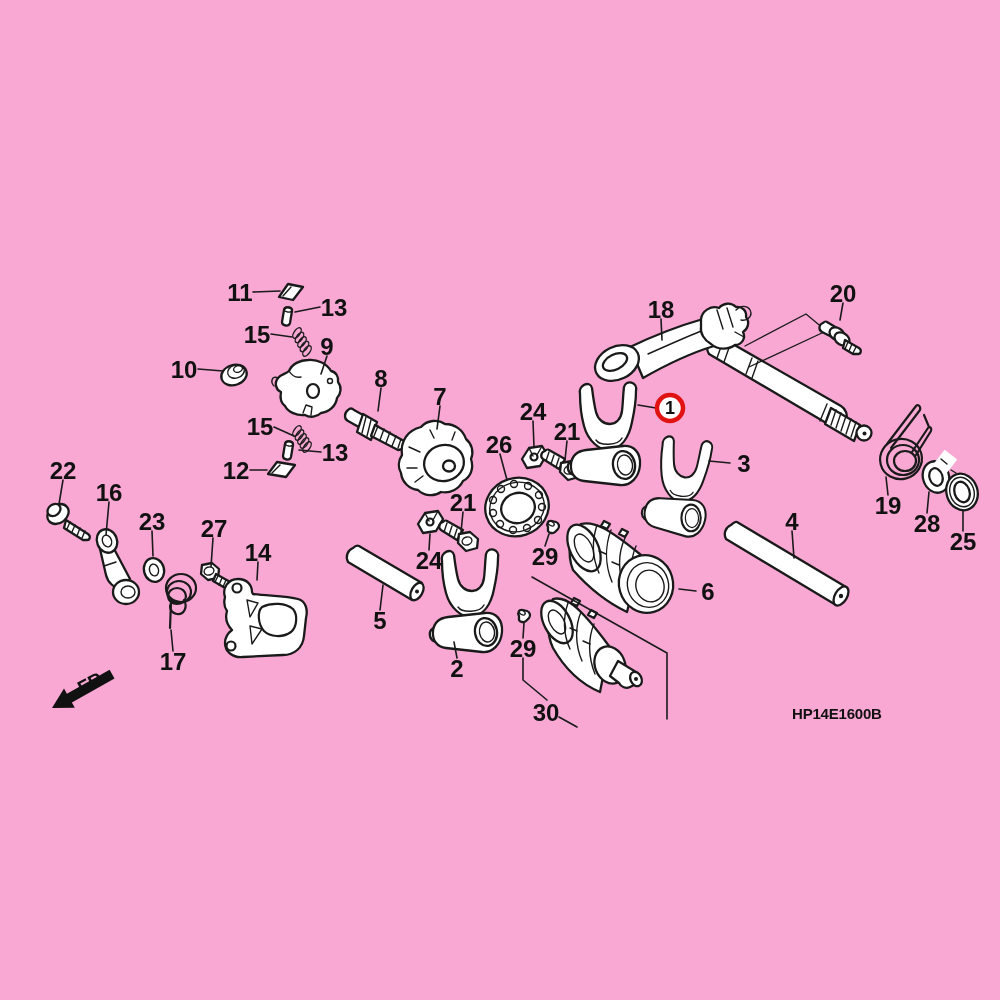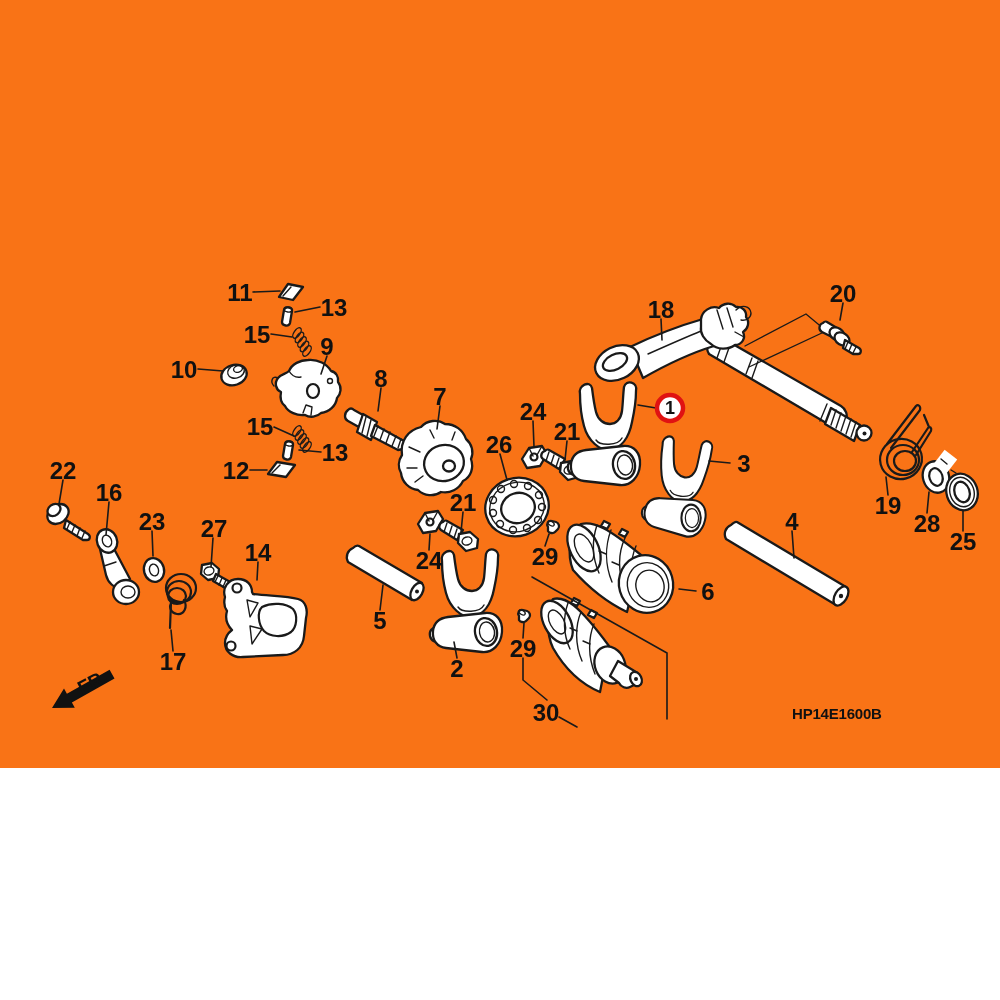--- a/index.html
+++ b/index.html
@@ -1,16 +1,16 @@
 <!DOCTYPE html>
 <html><head>
 <meta charset="utf-8">
 <style>
   html,body{margin:0;padding:0;background:#ffffff;}
-  .stage{position:relative;width:1000px;height:768px;background:#f97316;overflow:hidden;
+  .stage{position:relative;width:1000px;height:1000px;background:#f9a8d4;overflow:hidden;
          font-family:"Liberation Sans",sans-serif;}
   svg{position:absolute;left:0;top:0;}
   .o{fill:#ffffff;stroke:#1a1a1a;stroke-width:2.3;stroke-linecap:round;stroke-linejoin:round;}
   .on{fill:none;stroke:#1a1a1a;stroke-width:2.2;stroke-linecap:round;stroke-linejoin:round;}
   .d{fill:none;stroke:#1a1a1a;stroke-width:1.4;stroke-linecap:round;stroke-linejoin:round;}
   .ln{fill:none;stroke:#1a1a1a;stroke-width:1.6;stroke-linecap:round;}
   .thin{fill:none;stroke:#1a1a1a;stroke-width:1.3;stroke-linecap:round;}
   .callout{font:bold 24px "Liberation Sans",sans-serif;fill:#111;text-anchor:middle;}
   .sel{font:bold 18px "Liberation Sans",sans-serif;fill:#111;text-anchor:middle;}
   .code{font:bold 15px "Liberation Sans",sans-serif;fill:#111;letter-spacing:-0.2px;}

